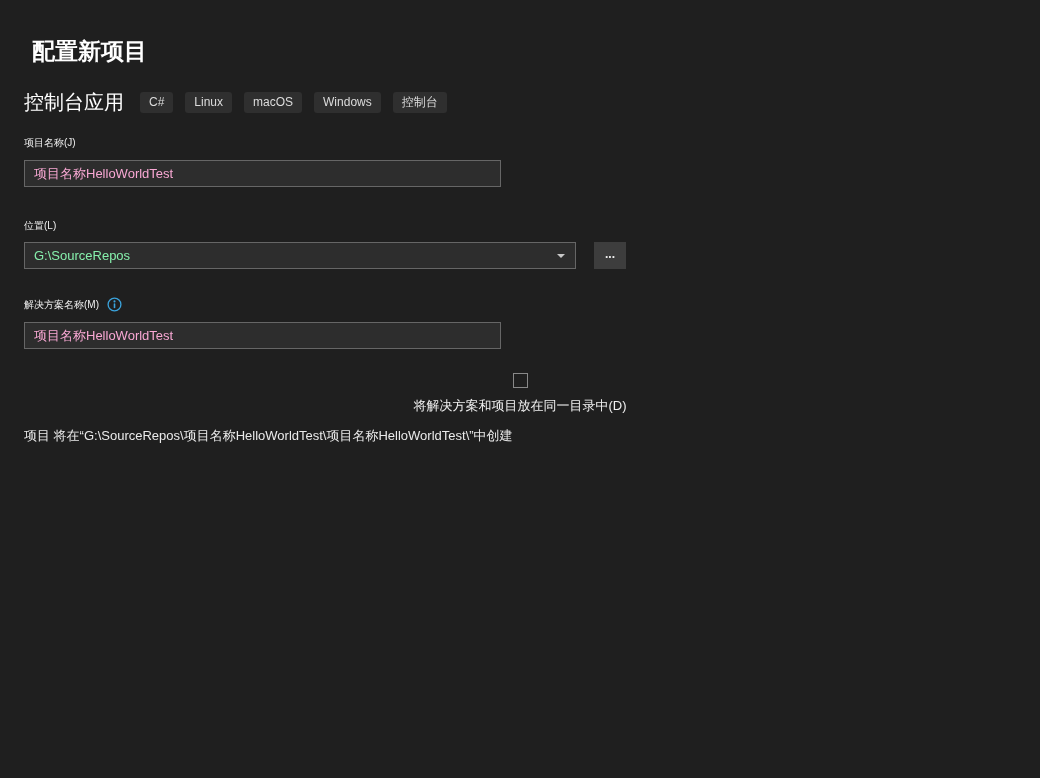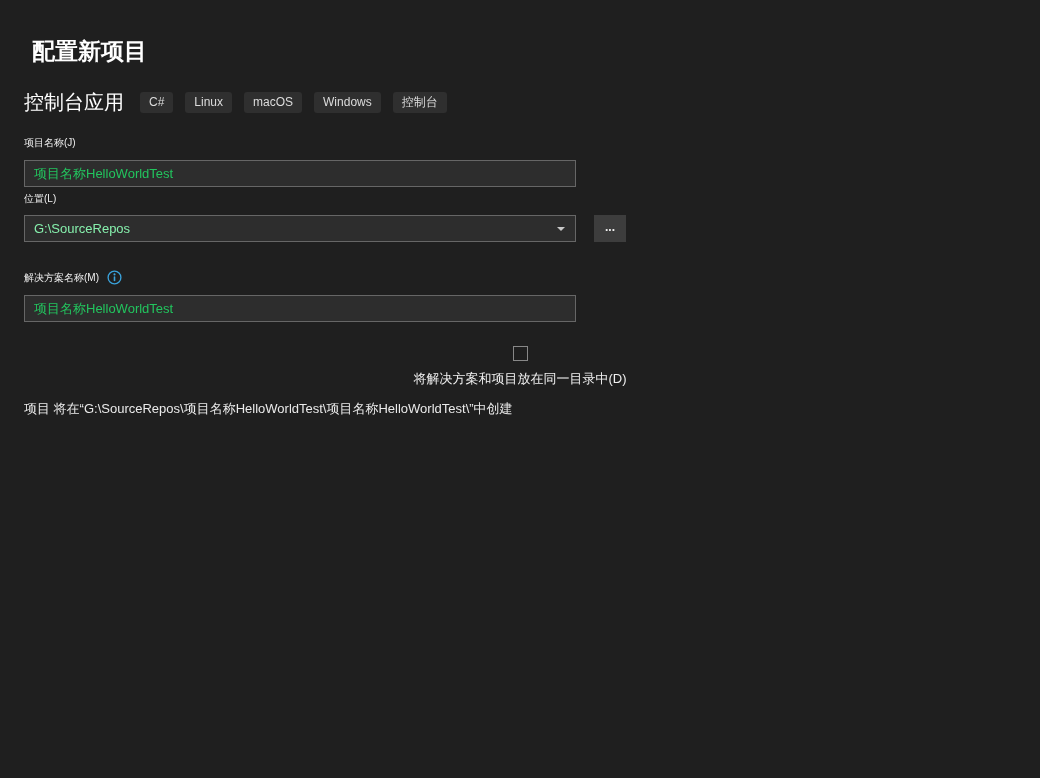--- a/index.html
+++ b/index.html
@@ -53,33 +53,33 @@
     color: #f0f0f0;
     line-height: 1.1;
   }
   .label-row {
     display: flex;
     align-items: center;
     gap: 8px;
   }
   .mt-project-label { margin-top: 24px; }
   .mt-input        { margin-top: 12px; }
-  .mt-loc-label    { margin-top: 6px; }
+  .mt-loc-label    { margin-top: 33px; }
   .mt-combo        { margin-top: 11px; }
   .mt-sol-label    { margin-top: 28px; }
   .mt-sol-input    { margin-top: 10px; }
   .mt-check        { margin-top: 24px; flex-direction: column; }
   .mt-note         { margin-top: 13px; }
   .text-field {
     display: block;
-    width: 552px;
+    width: 477px;
     height: 27px;
     background: #2d2d2d;
     border: 1px solid #666666;
-    color: #22c55e;
+    color: #f9a8d4;
     font-size: 13px;
     padding: 0 9px;
     font-family: inherit;
     outline: none;
   }
   .combo-row {
     display: flex;
     align-items: center;
     gap: 18px;
   }

